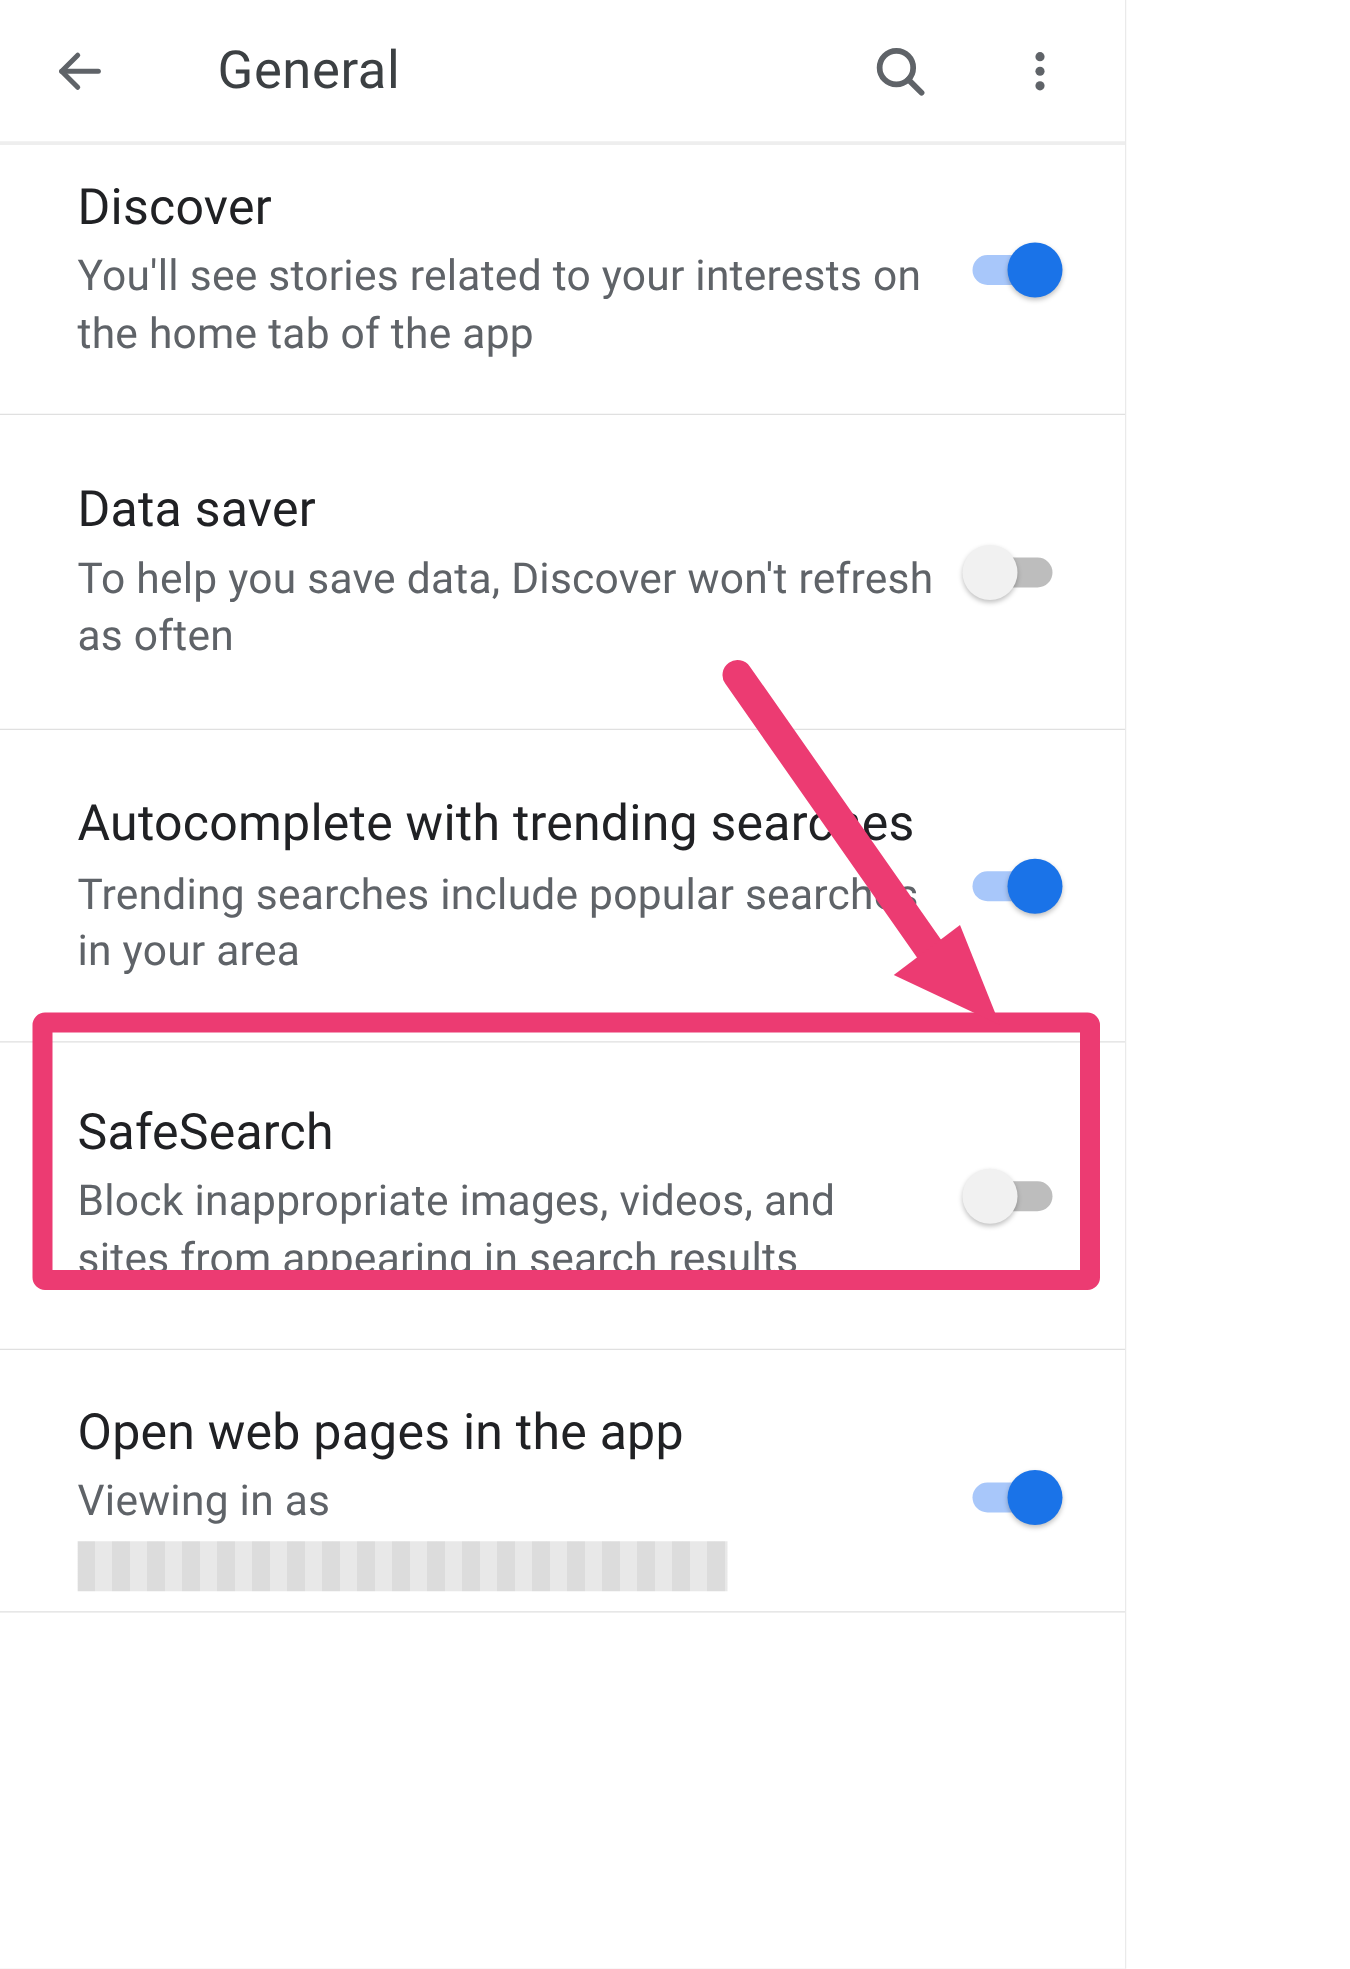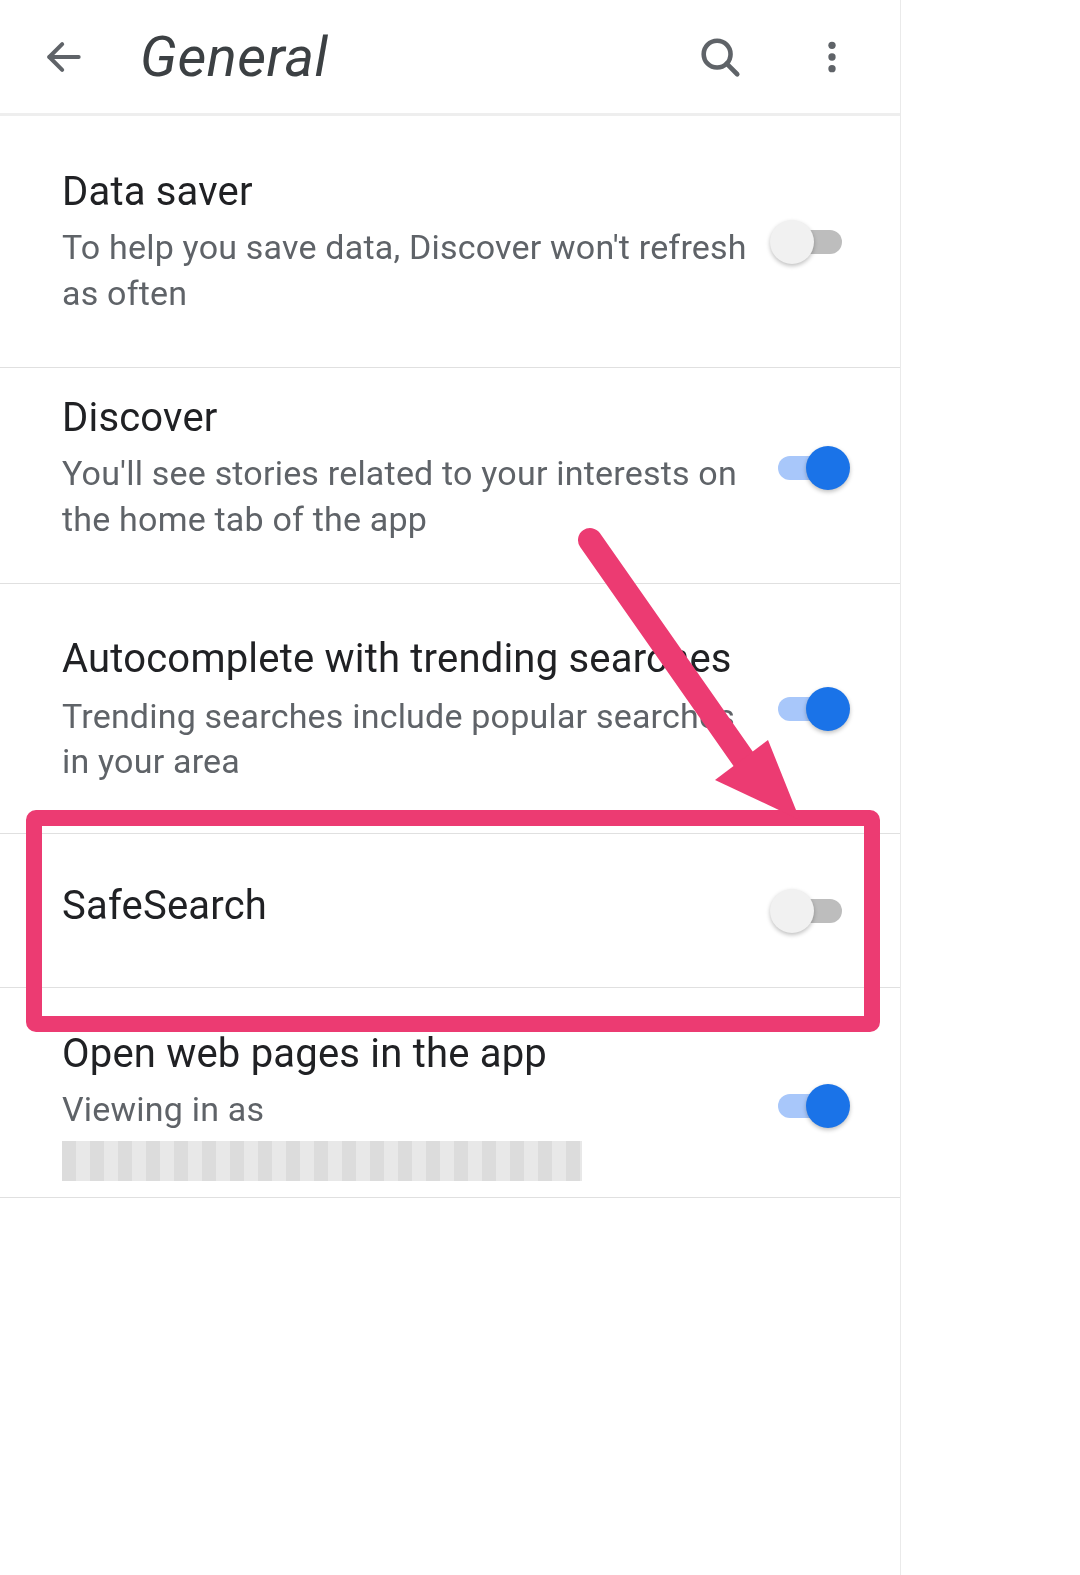--- a/index.html
+++ b/index.html
@@ -2,21 +2,21 @@
 <html><head>
 <meta charset="utf-8">
 <style>
   * { box-sizing: border-box; margin: 0; padding: 0; }
   html, body { width: 1080px; height: 1575px; font-family: Roboto, "Helvetica Neue", Arial, sans-serif; background: #fff; color: #202124; overflow: hidden; }
   .screen { width: 900px; height: 100%; background: #fff; box-shadow: 0 0 0 1px #eaeaea; position: relative; }
 
   
   .header { height: 116px; display: flex; align-items: center; padding: 0 30px 0 34px; border-bottom: 3px solid #eee; }
   .back-btn { width: 60px; height: 60px; display: flex; align-items: center; justify-content: center; color: #5f6368; cursor: pointer; }
-  .header-title { font-size: 56px; color: #3c4043; margin-left: 46px; flex: 1; font-weight: 400; letter-spacing: 0.5px; font-style: italic; }
+  .header-title { font-size: 42px; color: #3c4043; margin-left: 80px; flex: 1; font-weight: 400; letter-spacing: 0.5px; }
   .header-actions { display: flex; align-items: center; gap: 56px; padding-right: 10px; }
   .icon-btn { width: 56px; height: 56px; display: flex; align-items: center; justify-content: center; color: #5f6368; cursor: pointer; }
 
   
   .list { padding: 0; }
   .item { padding: 32px 40px 40px 62px; display: flex; align-items: center; gap: 20px; border-bottom: 1px solid #e0e0e0; margin: 0 0 0 0; position: relative; }
   .item:first-child { padding-top: 28px; }
   .item .texts { flex: 1; min-width: 0; }
   .item-title { font-size: 40px; color: #202124; font-weight: 400; letter-spacing: 0.2px; margin-bottom: 10px; }
   .item-sub { font-size: 34px; color: #5f6368; line-height: 1.35; letter-spacing: 0.2px; }
@@ -62,56 +62,57 @@
             <circle cx="12" cy="5" r="2.2"></circle>
             <circle cx="12" cy="12" r="2.2"></circle>
             <circle cx="12" cy="19" r="2.2"></circle>
           </svg>
       </div>
     </div>
   </div>
 
   <div class="list">
 
+    <div class="item" style="padding-top:26px;padding-bottom:40px;">
+      <div class="texts">
+        <div class="item-title">Discover</div>
+        <div class="item-sub">You'll see stories related to your interests on the home tab of the app</div>
+      </div>
+      <div class="toggle on">
+        <div class="track"></div>
+        <div class="thumb"></div>
+      </div>
+    </div>
+
     <div class="item" style="padding-top:52px;padding-bottom:50px;">
       <div class="texts">
         <div class="item-title">Data saver</div>
         <div class="item-sub">To help you save data, Discover won't refresh as often</div>
       </div>
       <div class="toggle">
-        <div class="track"></div>
-        <div class="thumb"></div>
-      </div>
-    </div>
-
-    <div class="item" style="padding-top:26px;padding-bottom:40px;">
-      <div class="texts">
-        <div class="item-title">Discover</div>
-        <div class="item-sub">You'll see stories related to your interests on the home tab of the app</div>
-      </div>
-      <div class="toggle on">
         <div class="track"></div>
         <div class="thumb"></div>
       </div>
     </div>
 
     <div class="item" style="padding-top:50px;padding-bottom:48px;">
       <div class="texts">
         <div class="item-title" style="line-height:1.25;">Autocomplete with trending searches</div>
         <div class="item-sub">Trending searches include popular searches in your area</div>
       </div>
       <div class="toggle on">
         <div class="track"></div>
         <div class="thumb"></div>
       </div>
     </div>
 
     <div class="item" style="padding-top:48px;padding-bottom:48px;align-items:center;">
       <div class="texts">
         <div class="item-title">SafeSearch</div>
+        <div class="item-sub">Block inappropriate images, videos, and sites from appearing in search results</div>
       </div>
       <div class="toggle">
         <div class="track"></div>
         <div class="thumb"></div>
       </div>
     </div>
 
     <div class="item" style="padding-top:42px;padding-bottom:16px;">
       <div class="texts">
         <div class="item-title">Open web pages in the app</div>

